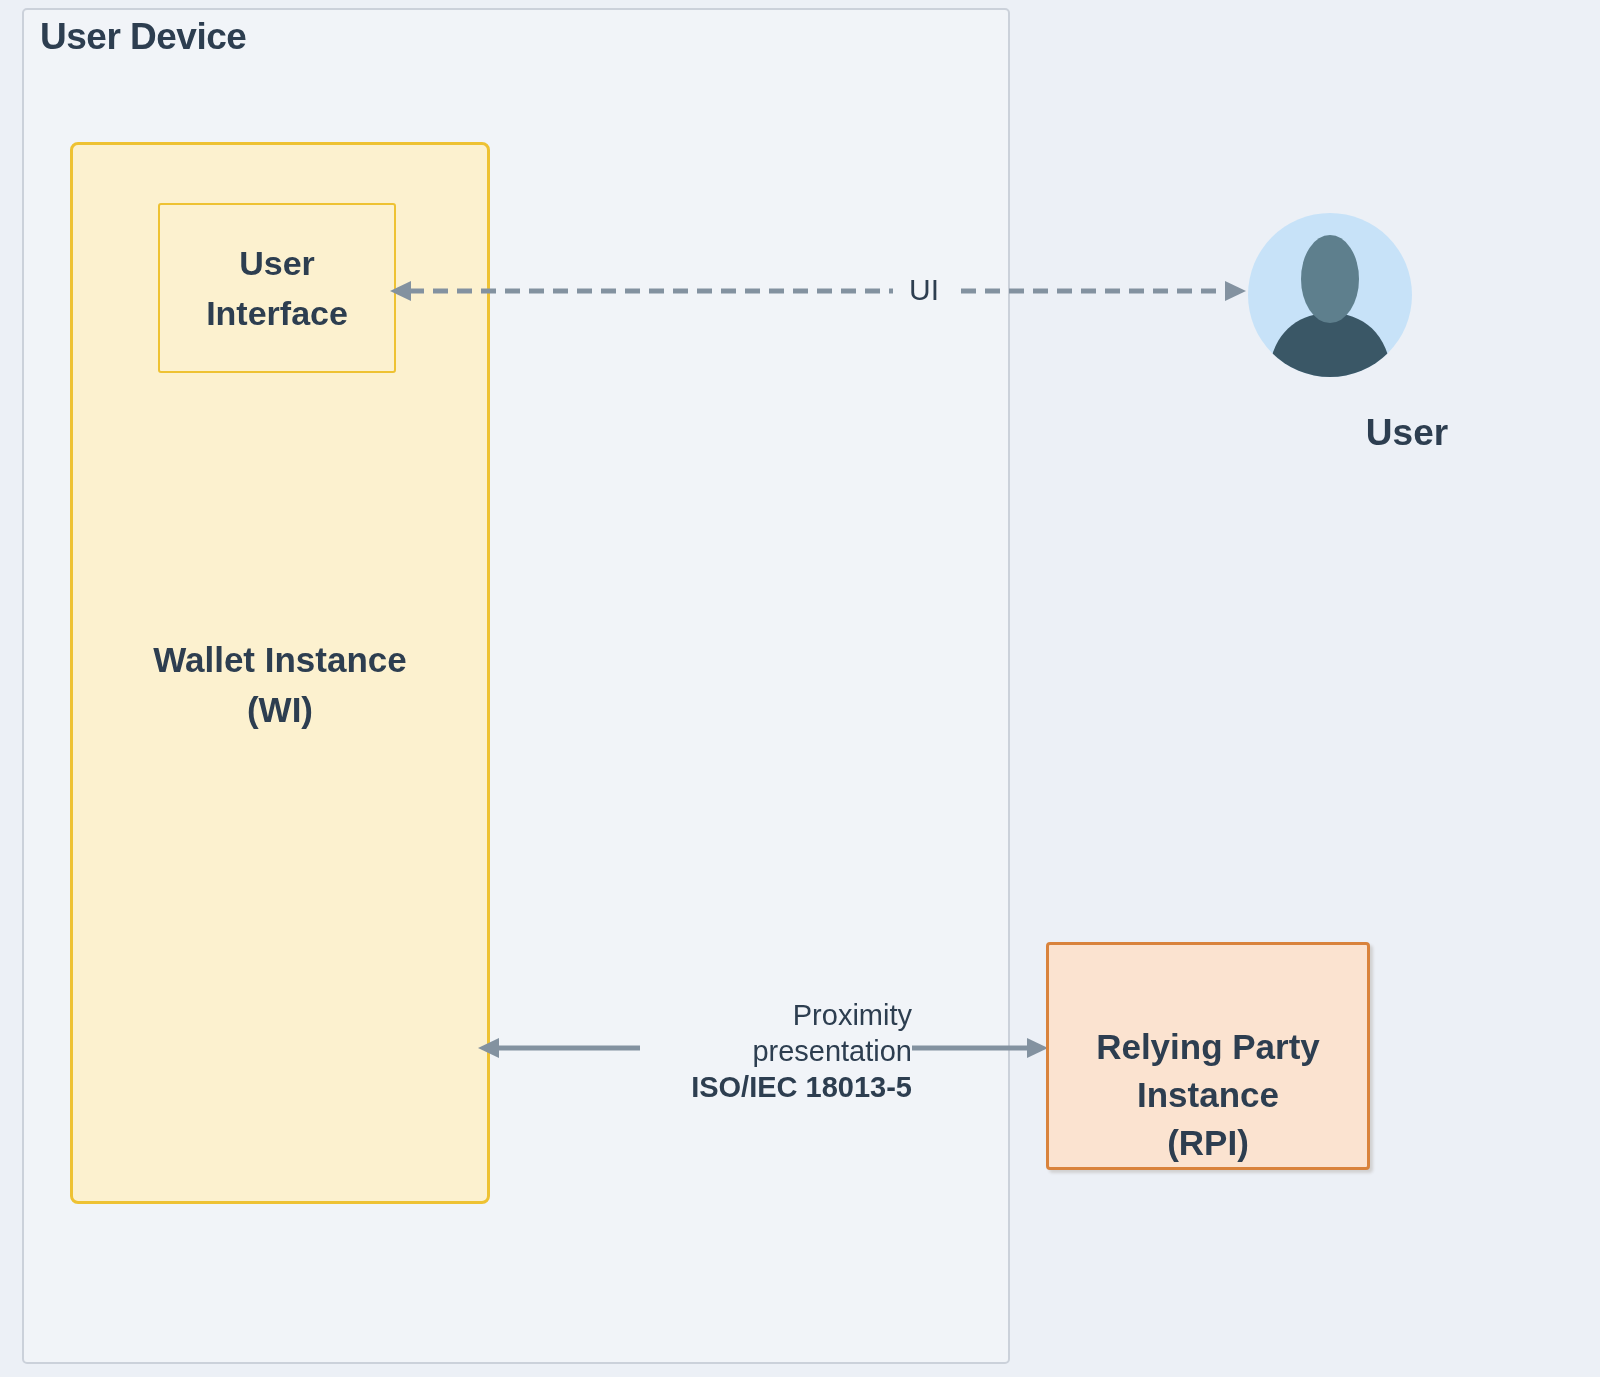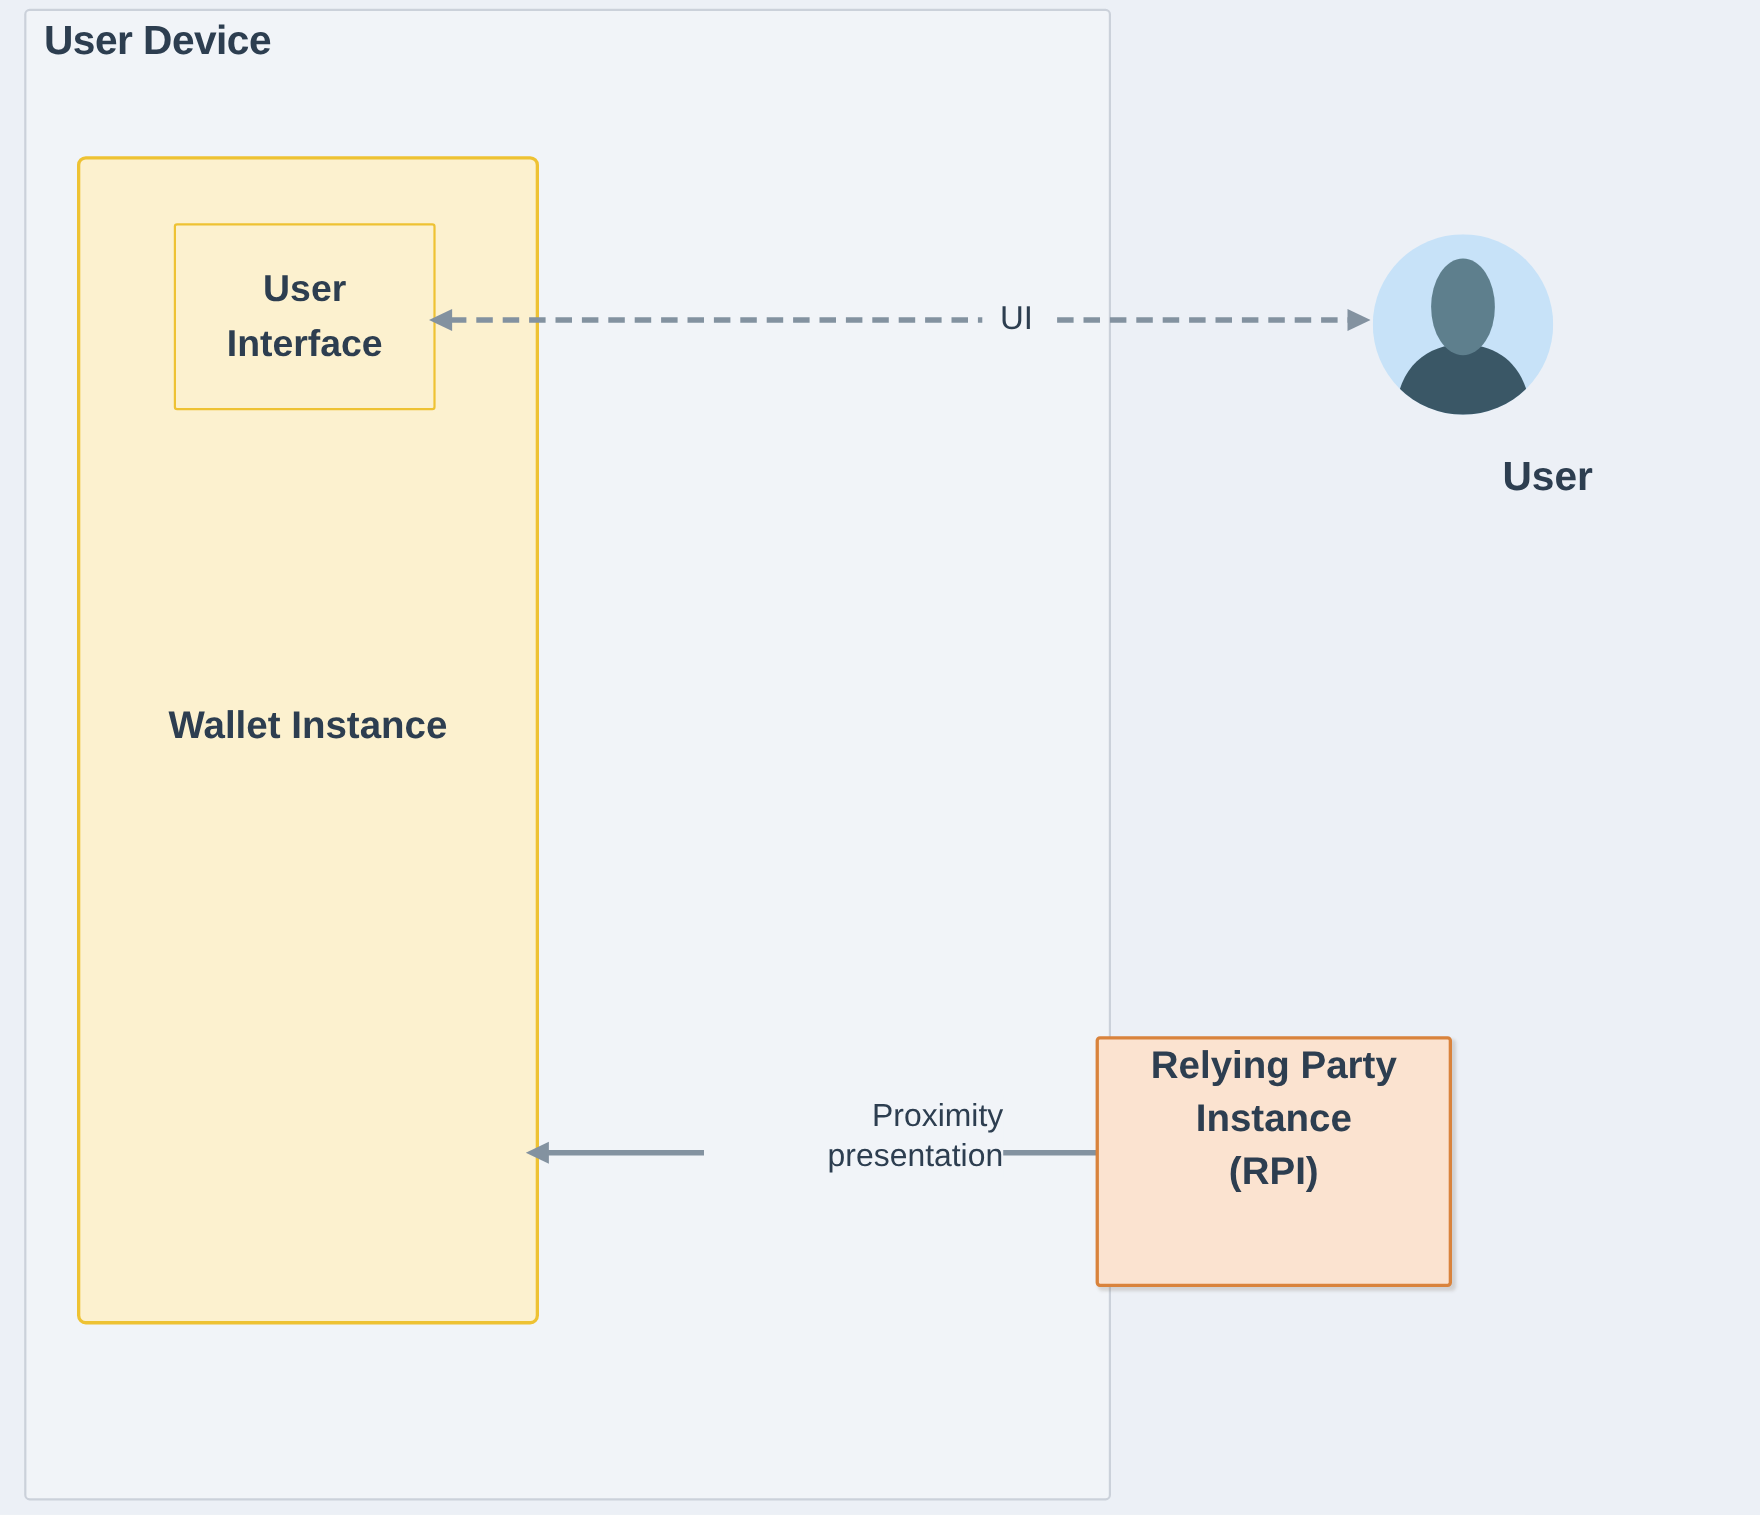--- a/index.html
+++ b/index.html
@@ -52,26 +52,26 @@
     display:flex;flex-direction:column;justify-content:center;align-items:center;
   }
   .box-label{font-size:34px;font-weight:bold;line-height:50px;text-align:center;color:var(--text,#2d3e50);}
   .wallet-label{
     position:absolute;left:0;right:0;top:490px;
     font-size:35px;font-weight:bold;line-height:50px;text-align:center;
     color:var(--text,#2d3e50);
   }
 
   .rpi{
-    position:absolute;left:996px;top:942px;width:318px;height:222px;
+    position:absolute;left:1046px;top:942px;width:318px;height:222px;
     background:var(--rpi-bg,#fbe3d0);
     border:3px solid var(--rpi-border,#d9833c);
     border-radius:4px;
     box-shadow:3px 3px 3px rgba(90,70,50,0.18);
-    display:flex;flex-direction:column;justify-content:flex-start;align-items:center;
+    display:flex;flex-direction:column;justify-content:flex-end;align-items:center;
   }
   .rpi .box-label{font-size:35px;line-height:48px;}
 
   .edge-svg{position:absolute;color:var(--arrow,#8392a0);}
   .edge-line{stroke:currentColor;stroke-width:5;fill:none;}
   .edge-line.dashed{stroke-dasharray:15 9;}
   .edge-head{fill:currentColor;stroke:none;}
 
   .edge-label{
     position:absolute;text-align:center;
@@ -110,39 +110,41 @@
     <div class="wallet">
 
       <div class="ui-box">
         <div class="box-label">
           <div>User</div>
           <div>Interface</div>
         </div>
       </div>
       <div class="wallet-label">
         <div>Wallet Instance</div>
+        <div>(WI)</div>
       </div>
     </div>
   </div>
 
   <svg class="edge-svg" style="left:390px;top:273px;" width="856" height="36" viewBox="0 0 856 36">
     <polygon class="edge-head" points="0,18 21,8 21,28"></polygon>
     <line class="edge-line dashed" x1="19" y1="18" x2="837" y2="18"></line>
     <polygon class="edge-head" points="856,18 835,8 835,28"></polygon>
   </svg>
   <div class="edge-label ui-edge-label">UI</div>
 
   <svg class="edge-svg" style="left:478px;top:1030px;" width="570" height="36" viewBox="0 0 570 36">
     <polygon class="edge-head" points="0,18 21,8 21,28"></polygon>
     <line class="edge-line" x1="19" y1="18" x2="551" y2="18"></line>
     <polygon class="edge-head" points="570,18 549,8 549,28"></polygon>
   </svg>
   <div class="edge-label prox-edge-label">
     <div>Proximity</div>
     <div>presentation</div>
+    <div class="strong">ISO/IEC 18013-5</div>
   </div>
 
   <div class="actor-icon-wrap">
     <svg width="164" height="164" viewBox="0 0 164 164">
       <defs>
         <clipPath id="actorClip">
             <circle cx="82" cy="82" r="82"></circle>
           </clipPath>
       </defs>
       <circle class="actor-circle" cx="82" cy="82" r="82"></circle>

